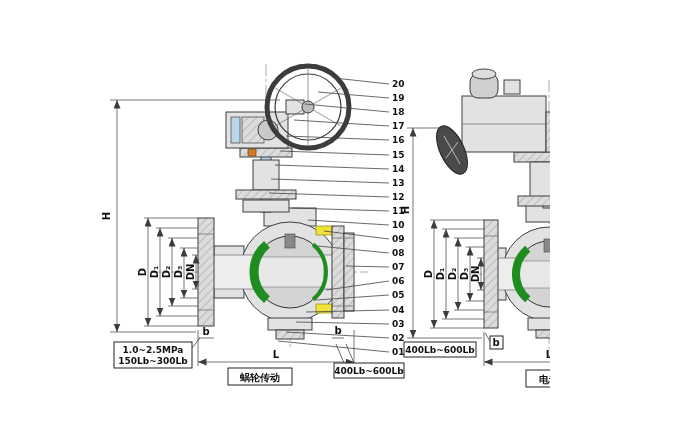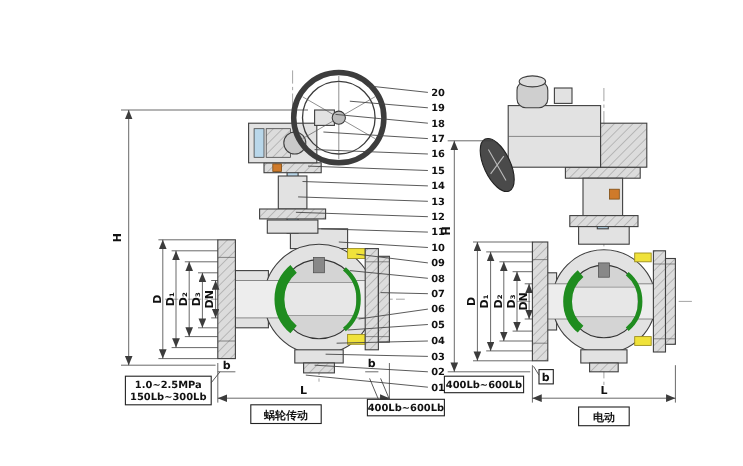--- a/index.html
+++ b/index.html
@@ -1,16 +1,16 @@
 <!DOCTYPE html>
 <html><head>
 <meta charset="utf-8">
 <style>
   html,body{margin:0;padding:0;background:#fff;}
-  .stage{position:relative;width:675px;height:424px;background:#ffffff;overflow:hidden;
+  .stage{position:relative;width:550px;height:424px;background:#ffffff;overflow:hidden;
          font-family:"DejaVu Sans",sans-serif;}
   svg{display:block;}
   text{user-select:none;}
   .callout{font:bold 9px "DejaVu Sans",sans-serif;fill:#111;}
   .dim{font:bold 10px "DejaVu Sans",sans-serif;fill:#111;}
   .boxtext{font:bold 9px "DejaVu Sans",sans-serif;fill:#111;}
   .cn{font:bold 10px "DejaVu Sans",sans-serif;fill:#111;}
   .part{stroke:#3f3f3f;stroke-width:1;fill:#e2e2e2;}
   .ext{stroke:#3c3c3c;stroke-width:0.7;fill:none;}
   .lead{stroke:#444;stroke-width:0.8;fill:none;}

